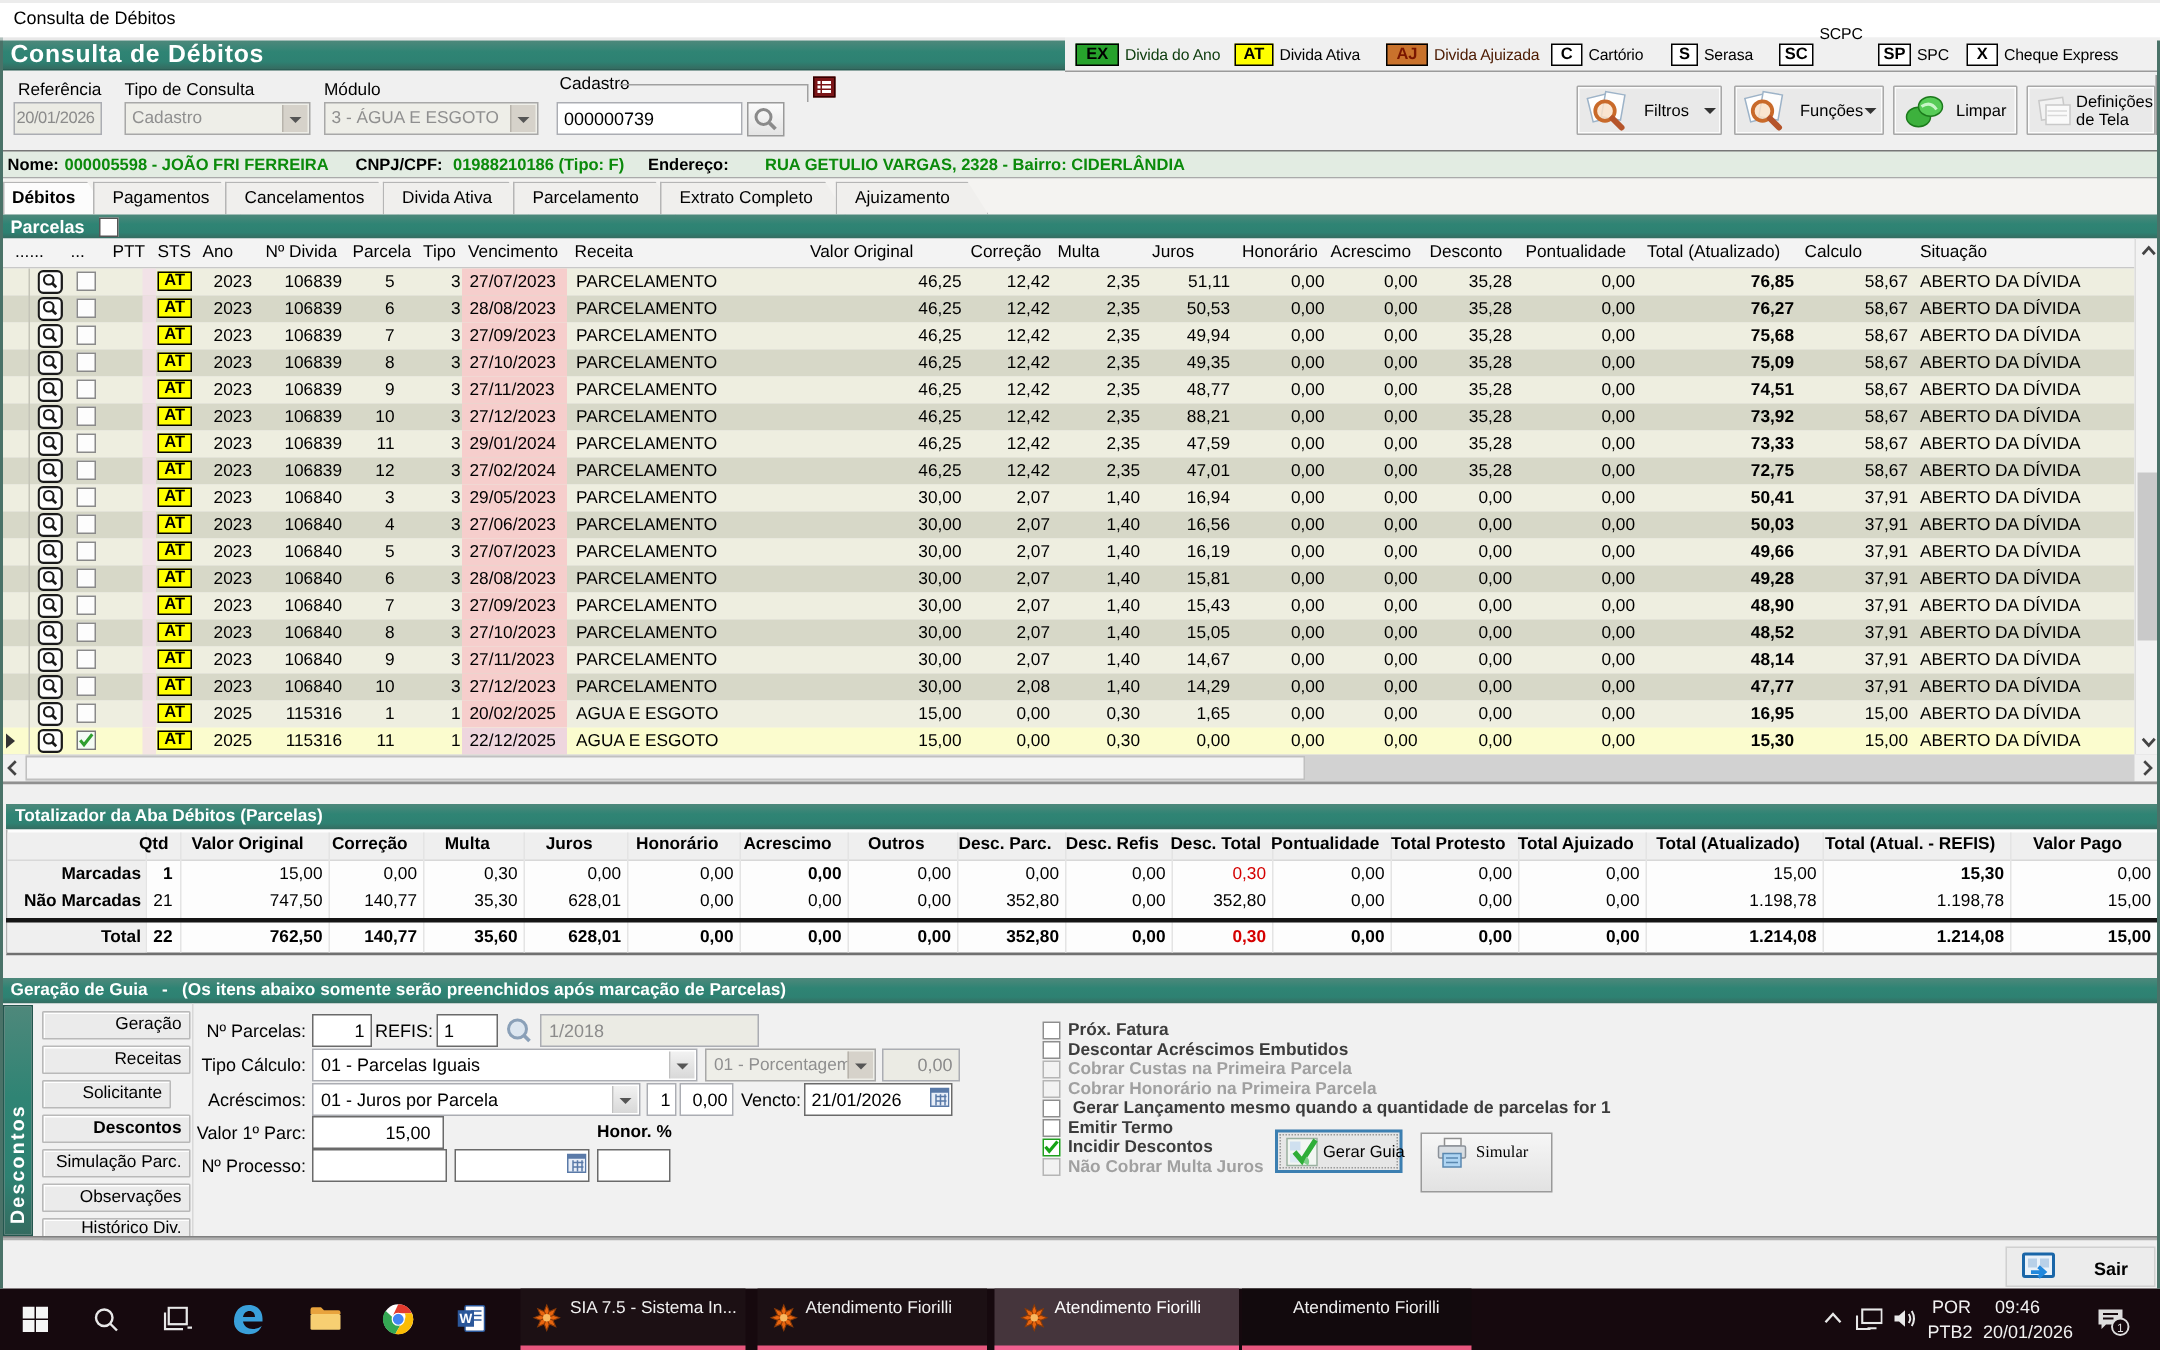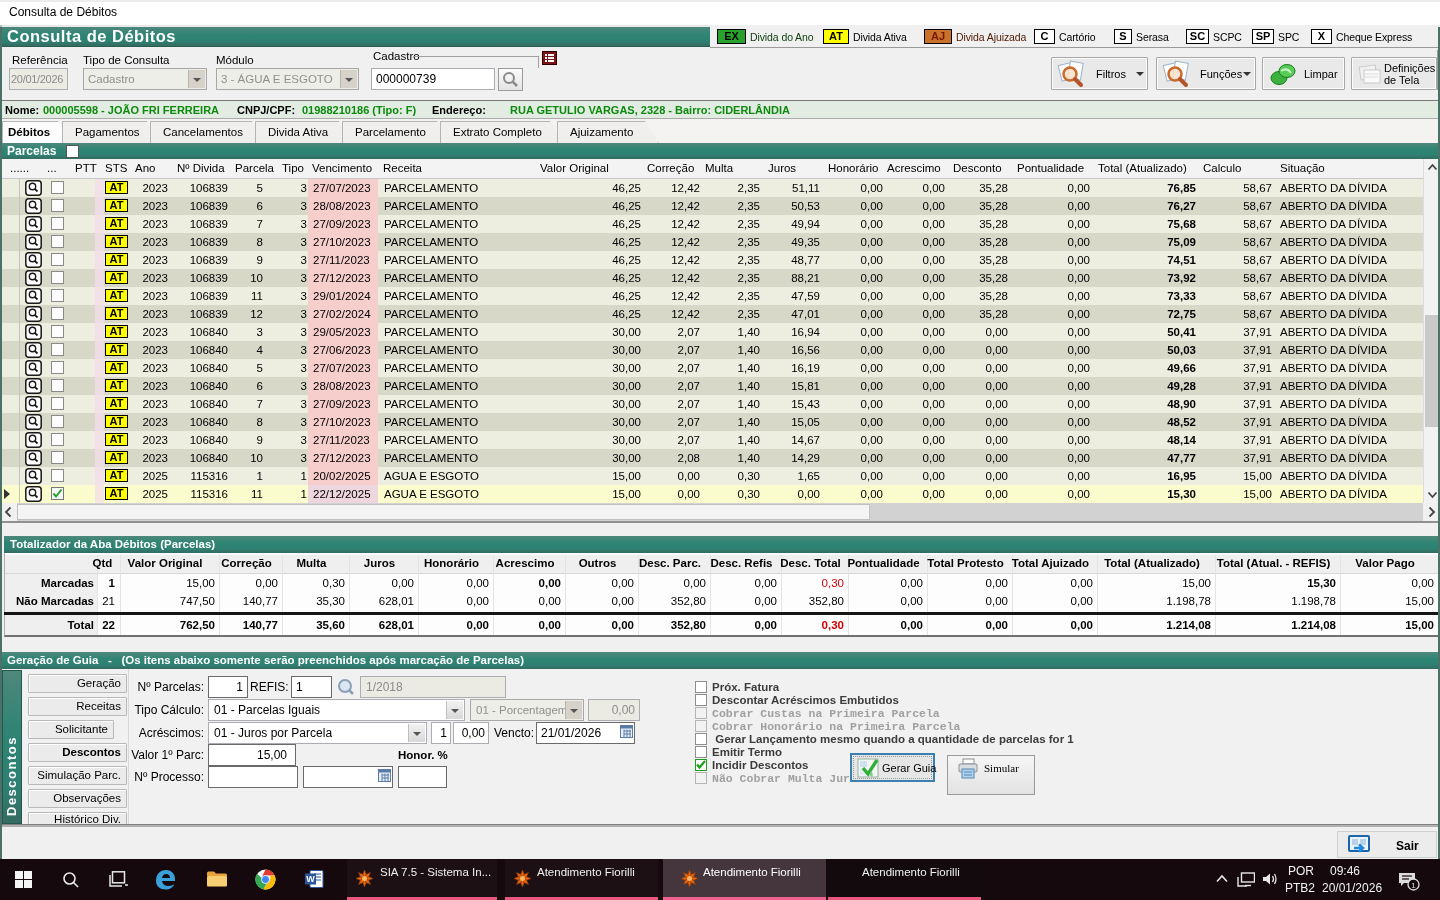--- a/index.html
+++ b/index.html
@@ -18,21 +18,21 @@
 .combo .arrowbox{position:absolute;right:1px;top:1px;bottom:1px;width:17px;background:linear-gradient(#f2f2f2,#d8d8d8);border-left:1px solid #c0c0c0;}
 .combo .arrowbox:after{content:"";position:absolute;left:4px;top:8px;border:4px solid transparent;border-top-color:#555;}
 .combo.dis .arrowbox{background:#d6d2ca;border-left:1px solid #b8b4ac;}
 .combo.dis .arrowbox:after{border-top-color:#555;}
 .inp{position:absolute;height:22px;border:1px solid #abadb3;background:#fff;line-height:20px;font-size:12px;color:#000;}
 .inp.dis{background:#ebebe4;color:#8b8b8b;}
 .gg-label{position:absolute;height:18px;line-height:18px;text-align:right;color:#000;font-size:12px;}
 .chkbox{position:absolute;width:12px;height:12px;border:1px solid #8e8e8e;background:#fff;}
 .chkbox.dis{border-color:#b5b5b5;background:#f2f2f2;}
 .cklbl{position:absolute;font-weight:bold;font-size:11.5px;color:#3c3c3c;white-space:nowrap;}
-.cklbl.dis{color:#a0a0a0;font-family:Liberation Mono, monospace;}
+.cklbl.dis{color:#a0a0a0;}
 </style></head><body>
 
 <div class="a" style="left:0;top:0;width:1440px;height:25px;background:#fff;border-top:2px solid #ececec;"></div>
 <div class="a" style="left:9px;top:5px;font-size:12px;color:#000;">Consulta de Débitos</div>
 
 <div class="a" style="left:0px;top:25px;width:710px;height:2px;background:#e8e8e8;"></div>
 <div class="a teal" style="left:2px;top:27px;width:708px;height:20px;border-bottom:1px solid #2a5e55;"></div>
 <div class="a tealbar" style="left:7px;top:27px;font-size:16.5px;letter-spacing:0.5px;">Consulta de Débitos</div>
 <div class="a" style="left:0px;top:25px;width:2px;height:23px;background:#b0c0bc;"></div>
 <div class="a" style="left:710px;top:25px;width:730px;height:23px;background:#f0f0f0;border-bottom:1px solid #9a9a9a;"></div>
@@ -41,21 +41,21 @@
 <div class="a" style="left:750px;top:31px;font-size:10.5px;letter-spacing:-0.1px;color:#0b3b0b;">Divida do Ano</div>
 <div class="a badge" style="left:823px;top:29px;width:26px;background:#ffff00;color:#000;">AT</div>
 <div class="a" style="left:853px;top:31px;font-size:10.5px;letter-spacing:-0.1px;color:#000;">Divida Ativa</div>
 <div class="a badge" style="left:924px;top:29px;width:28px;background:#c9722c;color:#7a1600;">AJ</div>
 <div class="a" style="left:956px;top:31px;font-size:10.5px;letter-spacing:-0.1px;color:#4c1a00;">Divida Ajuizada</div>
 <div class="a badge" style="left:1034px;top:29px;width:21px;background:#fff;color:#000;">C</div>
 <div class="a" style="left:1059px;top:31px;font-size:10.5px;letter-spacing:-0.1px;color:#000;">Cartório</div>
 <div class="a badge" style="left:1114px;top:29px;width:18px;background:#fff;color:#000;">S</div>
 <div class="a" style="left:1136px;top:31px;font-size:10.5px;letter-spacing:-0.1px;color:#000;">Serasa</div>
 <div class="a badge" style="left:1186px;top:29px;width:23px;background:#fff;color:#000;">SC</div>
-<div class="a" style="left:1213px;top:31px;font-size:10.5px;letter-spacing:-0.1px;color:#000;">SCPC</div>
+<div class="a" style="left:1213px;top:17px;font-size:10.5px;letter-spacing:-0.1px;color:#000;">SCPC</div>
 <div class="a badge" style="left:1252px;top:29px;width:22px;background:#fff;color:#000;">SP</div>
 <div class="a" style="left:1278px;top:31px;font-size:10.5px;letter-spacing:-0.1px;color:#000;">SPC</div>
 <div class="a badge" style="left:1311px;top:29px;width:21px;background:#fff;color:#000;">X</div>
 <div class="a" style="left:1336px;top:31px;font-size:10.5px;letter-spacing:-0.1px;color:#000;">Cheque Express</div>
 
 <div class="a" style="left:0;top:48px;width:1440px;height:48px;background:#f0f0f0;"></div>
 <div class="a" style="left:12px;top:54px;color:#000;font-size:11.5px;">Referência</div>
 <div class="a" style="left:83px;top:54px;color:#000;font-size:11.5px;">Tipo de Consulta</div>
 <div class="a" style="left:216px;top:54px;color:#000;font-size:11.5px;">Módulo</div>
 <div class="a" style="left:373px;top:50px;color:#000;font-size:11.5px;">Cadastro</div>

